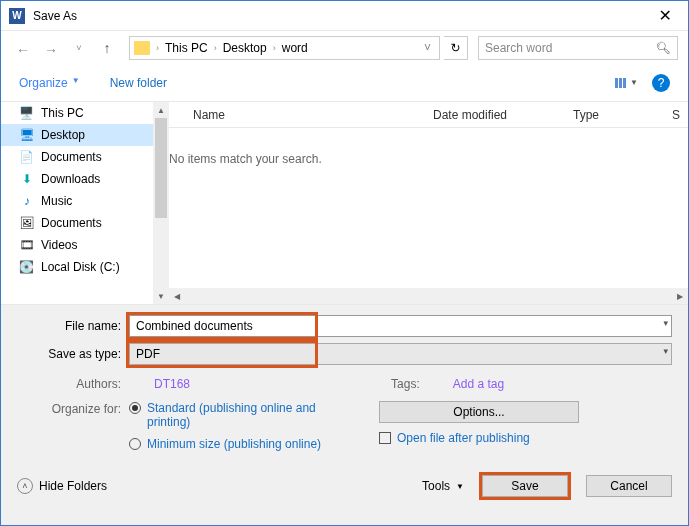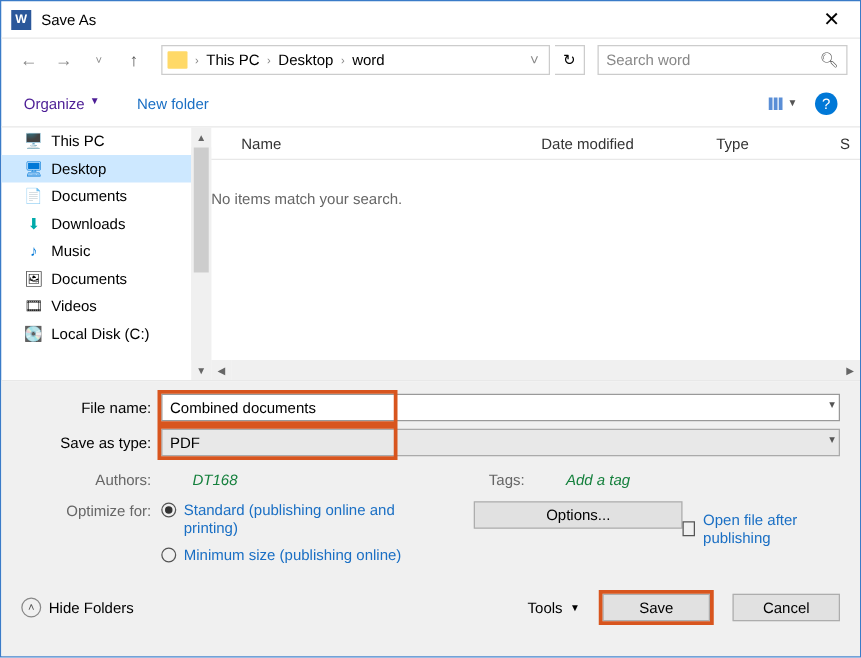--- a/index.html
+++ b/index.html
@@ -15,21 +15,21 @@
 .addr-bar { flex: 1; height: 24px; border: 1px solid #ccc; display: flex; align-items: center; padding: 0 4px; margin: 0 6px; }
 .addr-bar .folder-ico { width: 16px; height: 14px; background: #ffd968; border-radius: 1px; margin-right: 6px; }
 .addr-bar .crumb { color: #000; padding: 0 2px; cursor: pointer; }
 .addr-bar .sep { color: #888; padding: 0 4px; font-size: 9px; }
 .addr-bar .drop { margin-left: auto; color: #888; padding: 0 4px; cursor: pointer; }
 .refresh-btn { width: 24px; height: 24px; border: 1px solid #ccc; border-left: none; display: flex; align-items: center; justify-content: center; cursor: pointer; margin-left: -6px; margin-right: 6px; }
 .search-box { width: 200px; height: 24px; border: 1px solid #ccc; display: flex; align-items: center; padding: 0 6px; }
 .search-box span.ph { color: #888; flex: 1; }
 .search-box .mag { color: #555; cursor: pointer; }
 .toolbar { height: 36px; display: flex; align-items: center; padding: 0 18px; }
-.toolbar .org { color: #4c1d95; display: flex; align-items: flex-start; cursor: pointer; }
+.toolbar .org { color: #3b82f6; display: flex; align-items: flex-start; cursor: pointer; }
 .toolbar .org .tri { margin-left: 4px; font-size: 8px; }
 .toolbar .newf { color: #1a6fc4; margin-left: 30px; cursor: pointer; }
 .toolbar .right { margin-left: auto; display: flex; align-items: center; gap: 14px; }
 .help-ico { width: 18px; height: 18px; border-radius: 50%; background: #0078d7; color: #fff; display: flex; align-items: center; justify-content: center; font-size: 12px; cursor: pointer; }
 .main-area { display: flex; height: 204px; border-top: 1px solid #e8e8e8; border-bottom: 1px solid #e8e8e8; }
 .sidebar { width: 152px; overflow: hidden; }
 .sidebar .item { height: 22px; display: flex; align-items: center; padding-left: 18px; gap: 6px; cursor: pointer; }
 .sidebar .item.selected { background: #cde8ff; }
 .sidebar .item .ico { width: 16px; height: 14px; display: flex; align-items: center; justify-content: center; }
 .sidebar .item .lbl { font-size: 12px; }
@@ -51,30 +51,30 @@
 .bottom { background: #f0f0f0; padding: 10px 16px 28px 16px; }
 .form-row { display: flex; align-items: center; margin-bottom: 6px; }
 .form-row .lbl { width: 112px; text-align: right; padding-right: 8px; }
 .form-row .field-wrap { flex: 1; position: relative; }
 .form-row input.text, .form-row .combo { width: 100%; height: 22px; border: 1px solid #999; background: #fff; padding: 0 20px 0 6px; font-size: 12px; }
 .form-row .combo { background: #e8e8e8; border: 1px solid #aaa; display: flex; align-items: center; }
 .form-row .dropico { position: absolute; right: 4px; top: 3px; color: #555; font-size: 9px; }
 .highlight-box { position: absolute; border: 3px solid #d8551e; pointer-events: none; }
 .meta-row { display: flex; padding: 6px 0 2px 0; align-items: flex-end; gap: 25px; }
 .meta-row .lbl { color: #666; width: 112px; text-align: right; padding-right: 8px; }
-.meta-row .val-link { color: #15803d; cursor: pointer; font-style: italic; }
+.meta-row .val-link { color: #8b5cf6; cursor: pointer; }
 .meta-row .tags-lbl { color: #666; margin-left: 176px; margin-right: 8px; }
 .optimize-block { display: flex; padding-top: 8px; }
 .optimize-block .lbl { color: #666; width: 112px; text-align: right; padding-right: 8px; padding-top: 1px; }
 .optimize-block .radios { width: 210px; }
 .radio-opt { display: flex; align-items: flex-start; margin-bottom: 8px; cursor: pointer; }
 .radio-opt .dot { width: 12px; height: 12px; border: 1px solid #555; border-radius: 50%; margin-right: 6px; margin-top: 1px; display: flex; align-items: center; justify-content: center; flex-shrink: 0; }
 .radio-opt .dot.on::after { content: ""; width: 6px; height: 6px; background: #333; border-radius: 50%; }
 .radio-opt .rtxt { color: #1a6fc4; line-height: 14px; }
-.right-opts { flex: 1; display: flex; flex-direction: row; align-items: flex-start; padding-left: 40px; }
+.right-opts { flex: 1; display: flex; flex-direction: column; align-items: flex-start; padding-left: 40px; }
 .options-btn { width: 200px; height: 22px; border: 1px solid #adadad; background: #e1e1e1; cursor: pointer; }
 .openafter { display: flex; align-items: center; margin-top: 8px; cursor: pointer; }
 .openafter .chk { width: 12px; height: 12px; border: 1px solid #555; margin-right: 6px; }
 .openafter .otxt { color: #1a6fc4; }
 .footer { display: flex; align-items: center; padding-top: 16px; }
 .hide-folders { display: flex; align-items: center; gap: 6px; cursor: pointer; }
 .hide-folders .circ { width: 16px; height: 16px; border: 1px solid #888; border-radius: 50%; display: flex; align-items: center; justify-content: center; font-size: 9px; color: #555; }
 .footer .tools { margin-left: auto; display: flex; align-items: center; gap: 6px; cursor: pointer; }
 .footer .tools .tri { font-size: 8px; }
 .dlg-btn { width: 86px; height: 22px; border: 1px solid #adadad; background: #e1e1e1; margin-left: 18px; cursor: pointer; position: relative; }
@@ -212,21 +212,21 @@
   </div>
 
   <div class="meta-row">
     <div class="lbl">Authors:</div>
     <span class="val-link">DT168</span>
     <span class="tags-lbl">Tags:</span>
     <span class="val-link">Add a tag</span>
   </div>
 
   <div class="optimize-block">
-    <div class="lbl">Optimize for:</div>
+    <div class="lbl">Organize for:</div>
     <div class="radios">
       <div class="radio-opt">
         <div class="dot on"></div>
         <div class="rtxt">Standard (publishing online and printing)</div>
       </div>
       <div class="radio-opt">
         <div class="dot"></div>
         <div class="rtxt">Minimum size (publishing online)</div>
       </div>
     </div>

